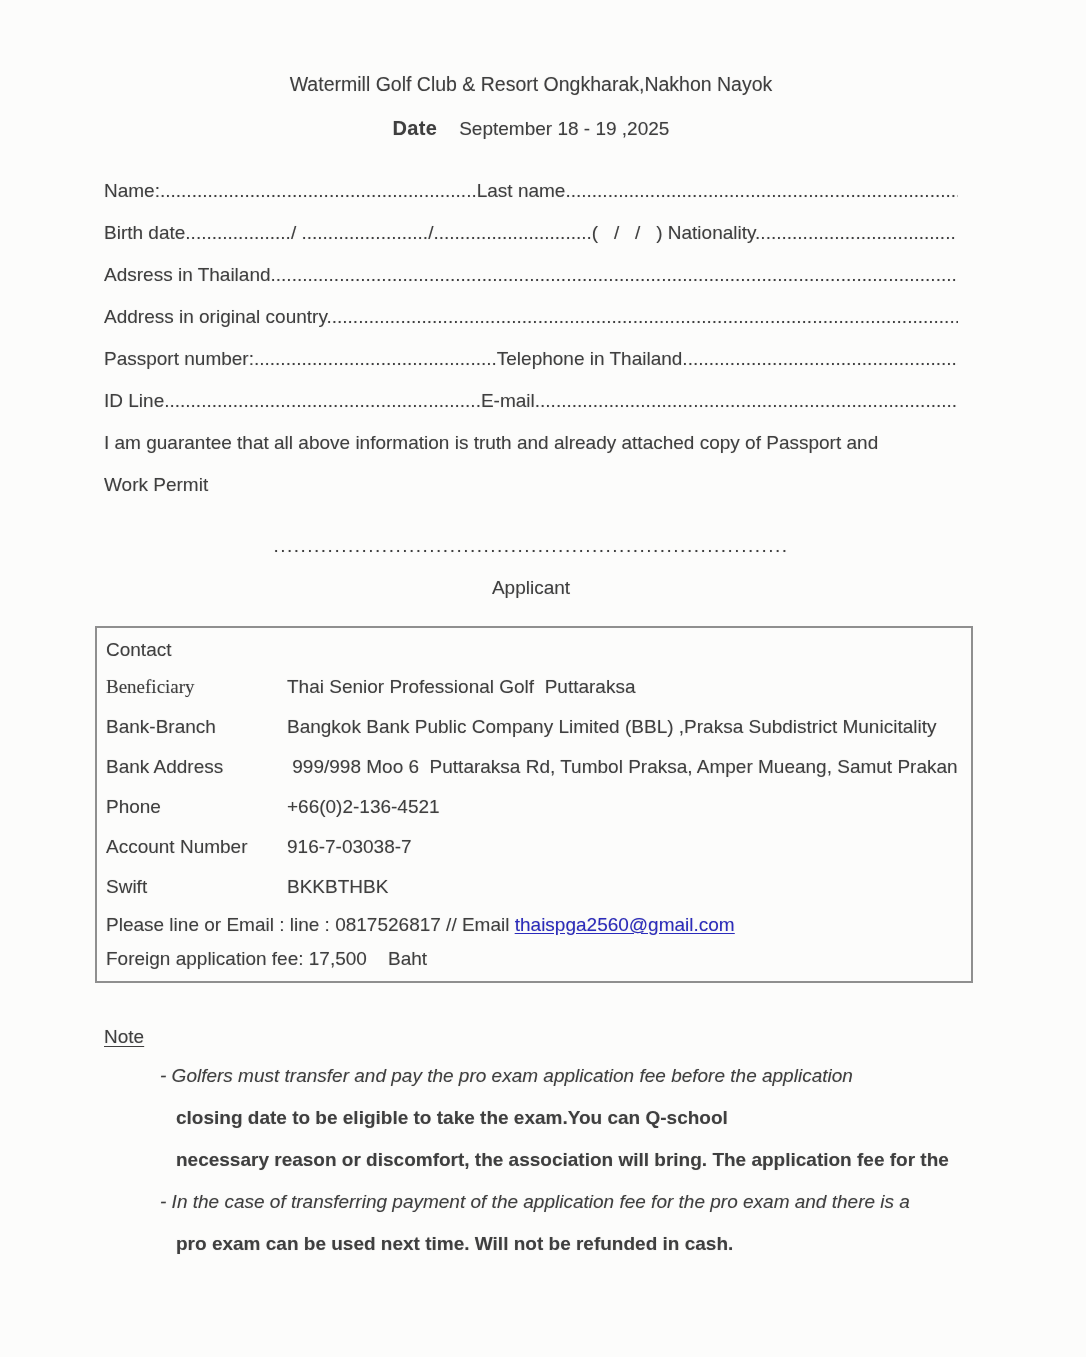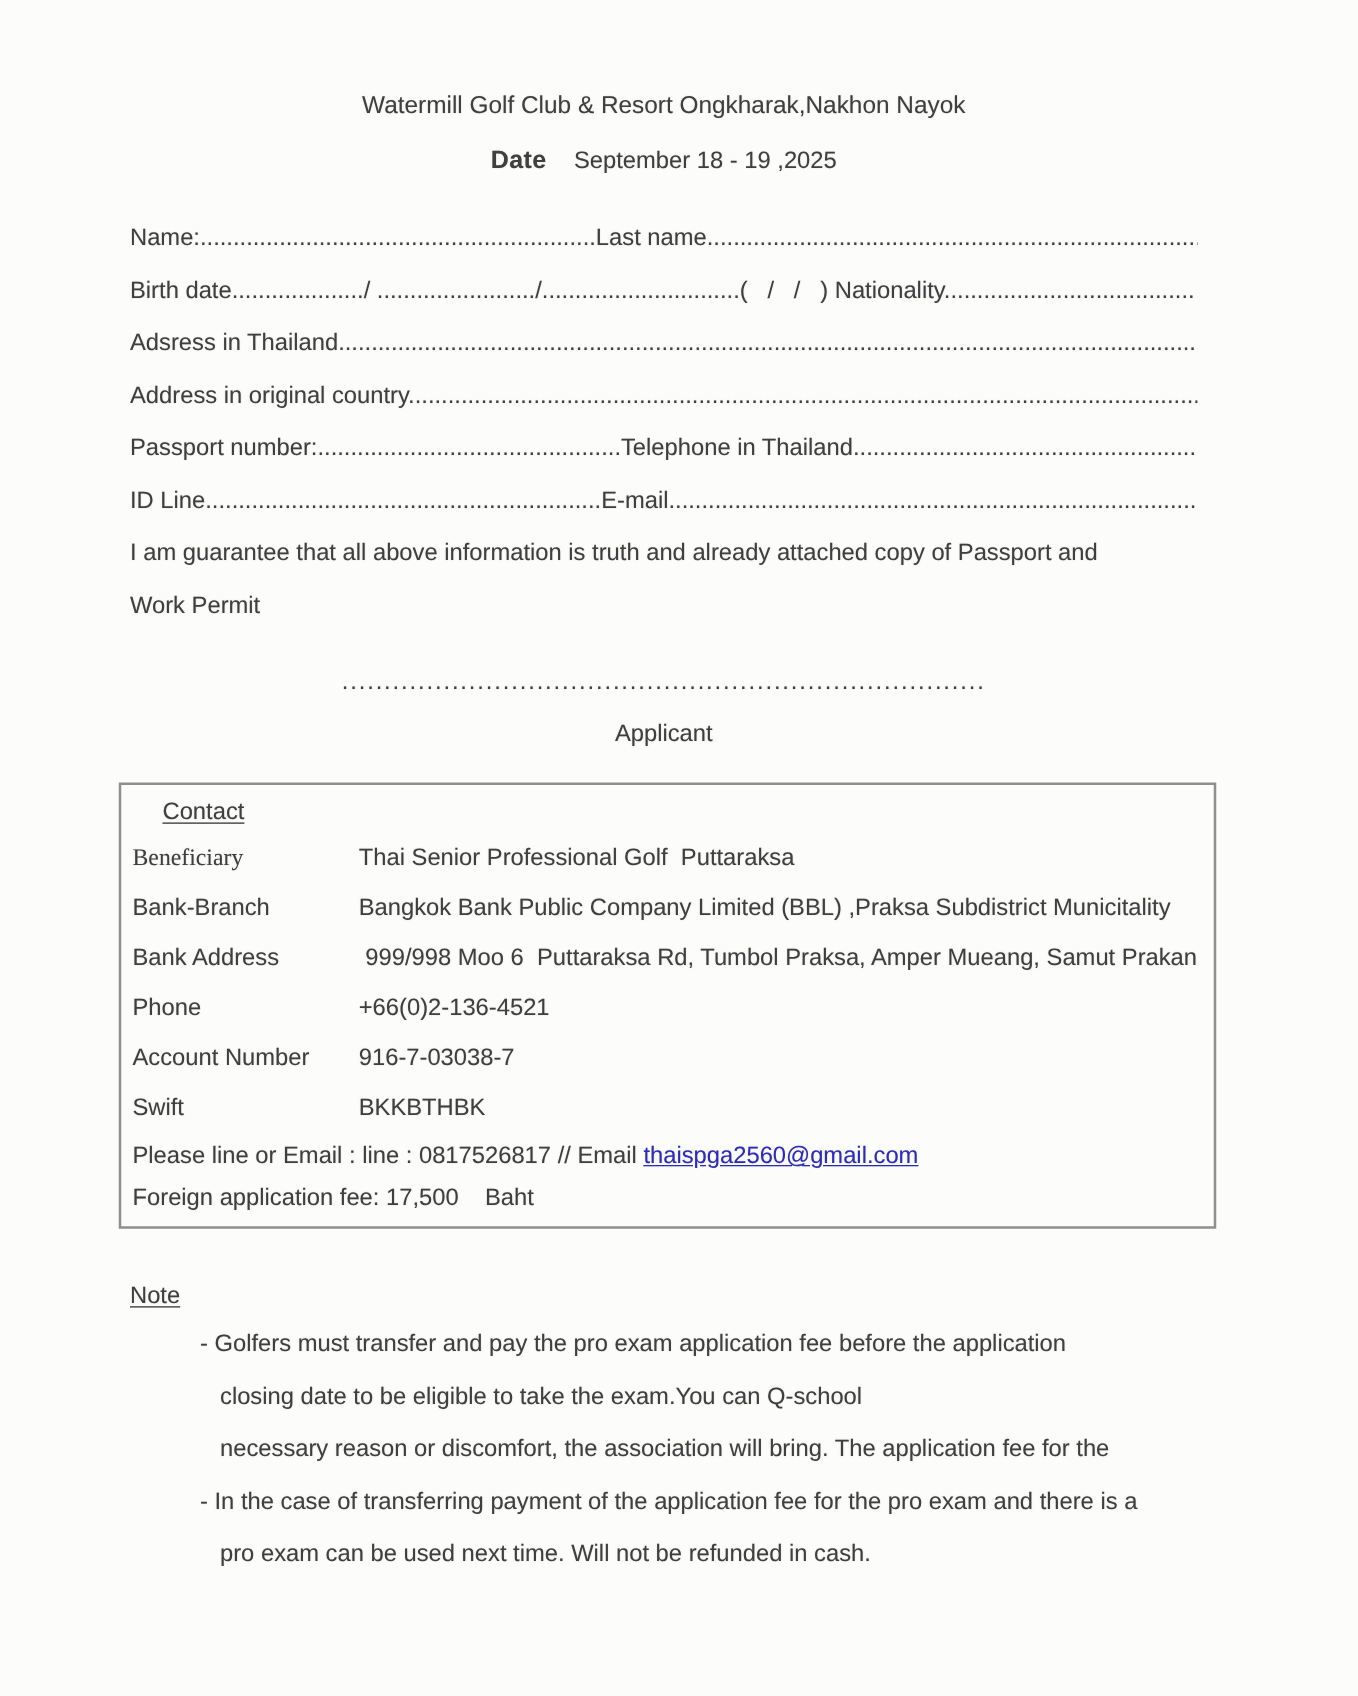--- a/index.html
+++ b/index.html
@@ -45,35 +45,35 @@
   
   .contact-box{
     box-sizing:border-box;
     width:878px;
     margin-left:-9px;
     margin-top:17px;
     border:2px solid var(--border);
     padding:5px 10px 6px 9px;
     background:transparent;
   }
-  .contact-heading{line-height:34px;height:34px;text-decoration:underline;text-underline-offset:3px;margin-left:24px;}
+  .contact-heading{line-height:34px;height:34px;text-underline-offset:3px;}
   .crow{display:flex;line-height:40px;height:40px;}
   .clabel{width:181px;flex:none;white-space:pre;}
   .clabel.serif{font-family:"Liberation Serif","DejaVu Serif",serif;font-weight:normal;font-size:19px;}
   .cval{flex:1;white-space:pre;overflow:hidden;}
   .contact-line{line-height:36px;height:36px;white-space:pre;overflow:hidden;}
   .contact-line.fee{line-height:32px;height:32px;}
   a.email-link{color:var(--link);text-decoration:underline;text-underline-offset:2px;cursor:pointer;}
 
   
   .note-section{margin-top:36px;}
   .note-heading{line-height:36px;height:36px;text-decoration:underline;text-underline-offset:3px;}
   .note-line{line-height:42px;height:42px;white-space:pre;overflow:hidden;}
-  .note-line.first{padding-left:56px;}
-  .note-line.cont{padding-left:72px;}
+  .note-line.first{padding-left:56px;font-style:italic;}
+  .note-line.cont{padding-left:72px;font-weight:bold;}
 </style>
 </head>
 <body>
 
 <div class="page">
   <div class="content">
 
     <div class="header">
       <div class="subtitle">Watermill Golf Club &amp; Resort Ongkharak,Nakhon Nayok</div>
       <div class="dateline">

